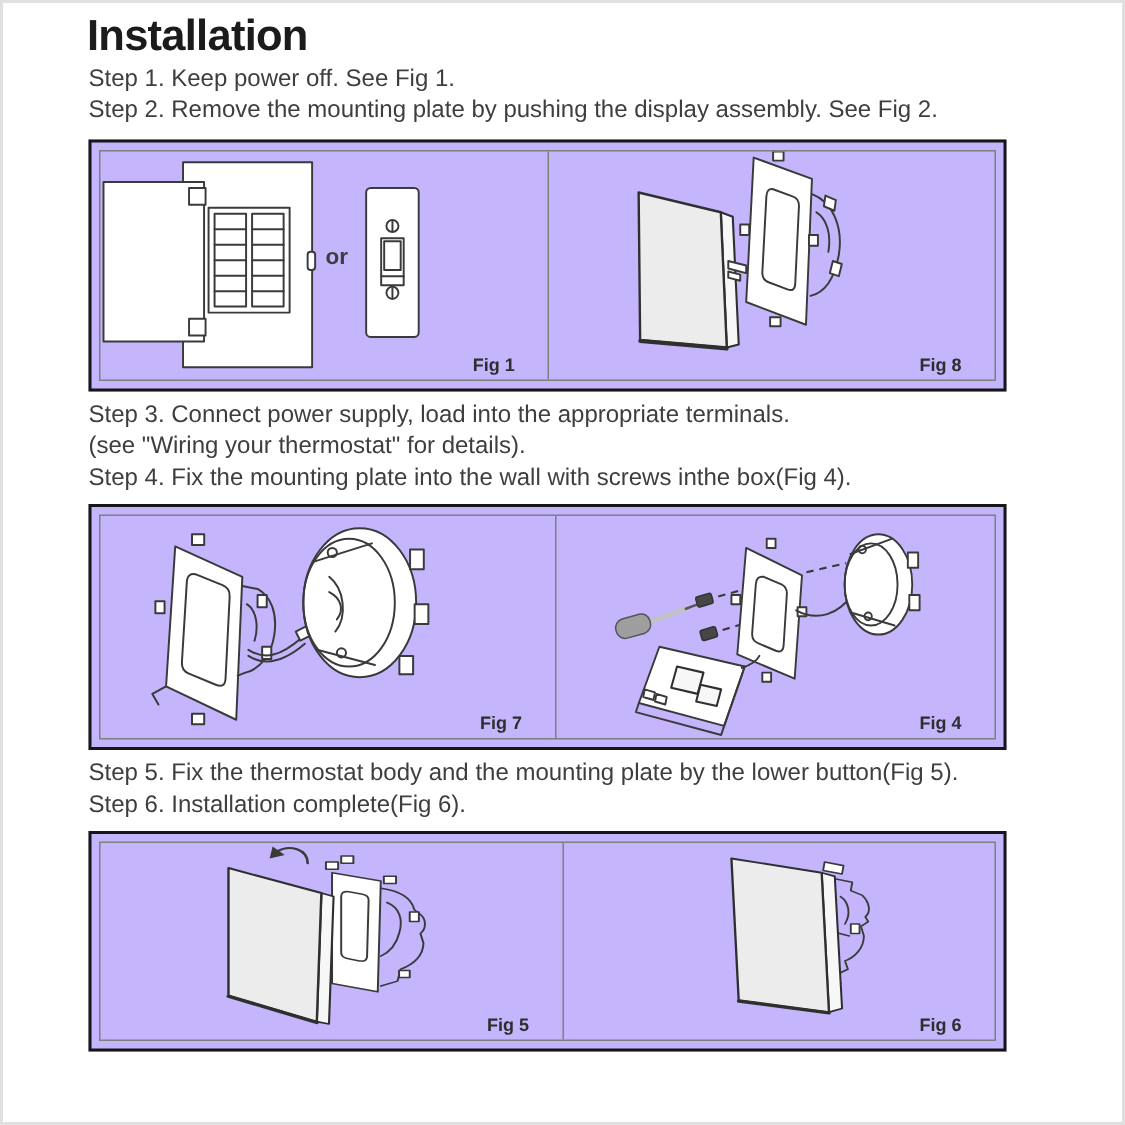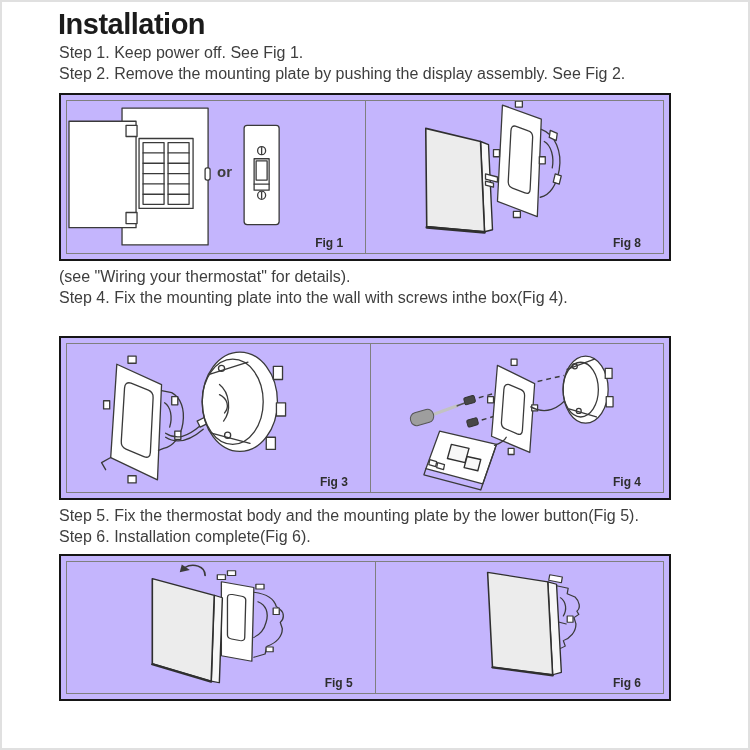--- a/index.html
+++ b/index.html
@@ -134,20 +134,21 @@
             <polygon class="fw" points="185,29 192,32 191,39 184,36"></polygon>
             <polygon class="fw" points="190,72 196,74 194,82 188,80"></polygon>
           </g>
         </svg>
         <span class="fig-label">Fig 8</span>
       </div>
     </div>
   </div>
 
   <div class="step-block" id="block2">
+    <div>Step 3. Connect power supply, load into the appropriate terminals.</div>
     <div>(see "Wiring your thermostat" for details).</div>
     <div>Step 4. Fix the mounting plate into the wall with screws inthe box(Fig 4).</div>
   </div>
 
   <div class="figure-box" id="box2">
     <div class="figure-inner">
       <div class="fig-panel left">
         <svg viewBox="0 0 298 146" preserveAspectRatio="none">
           <g>
             <polygon class="fw" points="49,20 93,40 89,134 43,112"></polygon>
@@ -175,21 +176,21 @@
             <rect class="fw" x="206" y="58" width="9" height="13"></rect>
             <rect class="fw" x="196" y="92" width="9" height="12"></rect>
             <circle class="ln" cx="152" cy="24" r="3"></circle>
             <circle class="ln" cx="158" cy="90" r="3"></circle>
             <line class="ln" x1="140" y1="30" x2="178" y2="18"></line>
             <line class="ln" x1="142" y1="88" x2="180" y2="98"></line>
             <path class="ln" d="M150,40 C160,48 162,66 154,76"></path>
             <path class="ln" d="M150,50 C158,54 160,62 155,68"></path>
           </g>
         </svg>
-        <span class="fig-label">Fig 3</span>
+        <span class="fig-label">Fig 7</span>
       </div>
       <div class="fig-panel right">
         <svg viewBox="0 0 298 146" preserveAspectRatio="none">
           <g>
             <line x1="62" y1="70" x2="88" y2="61" stroke="#c2c2c2" stroke-width="3.2" stroke-linecap="round"></line>
             <line x1="88" y1="61" x2="95" y2="58.5" stroke="#555555" stroke-width="1.6" stroke-linecap="round"></line>
             <rect x="40" y="66" width="24" height="13" rx="6" fill="#9e9e9e" stroke="#555555" stroke-width="1" transform="rotate(-15 52 72)"></rect>
           </g>
           <g>
             <rect class="dk" x="95" y="52" width="11" height="7" rx="1.5" transform="rotate(-16 100 55)"></rect>

